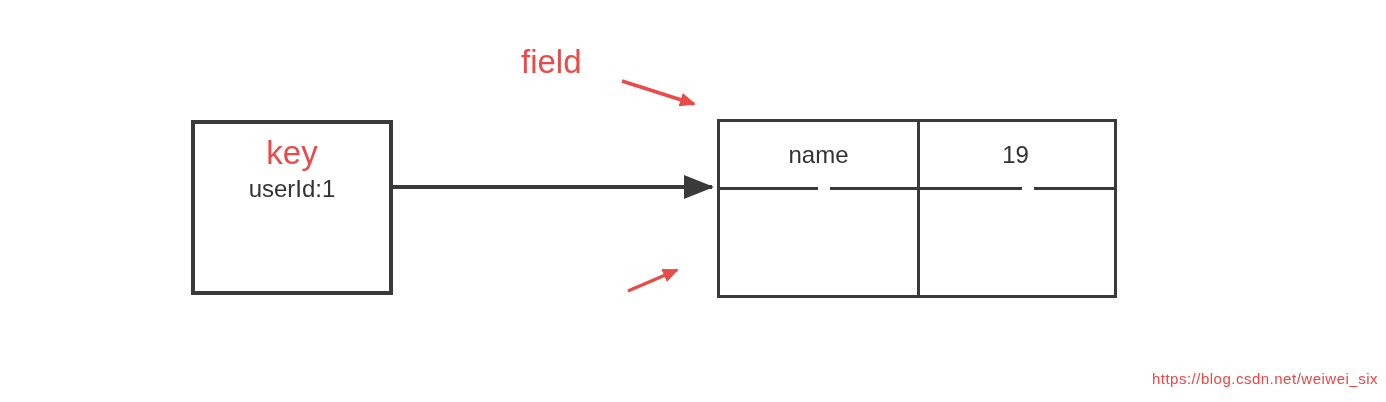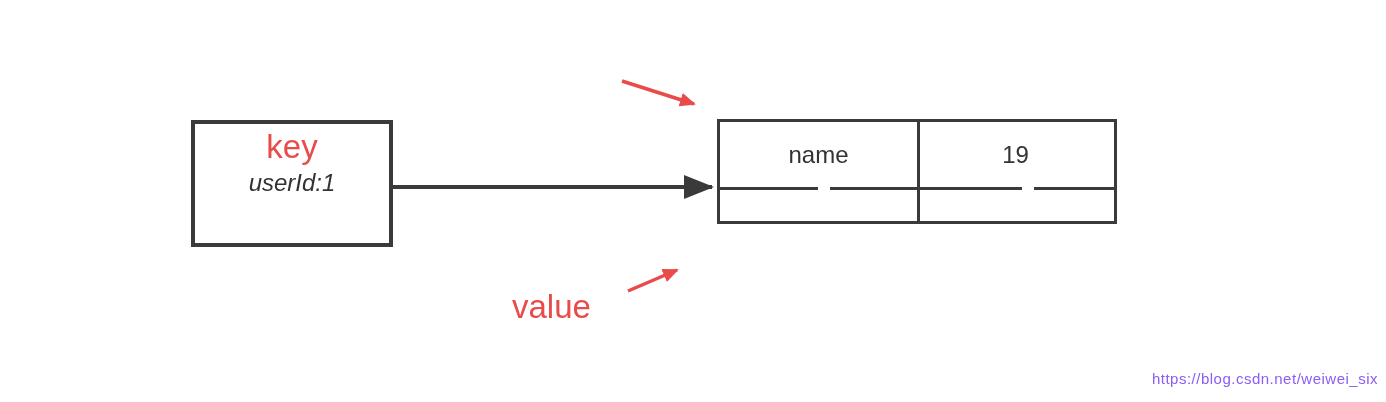--- a/index.html
+++ b/index.html
@@ -14,47 +14,46 @@
     height: 402px;
     background: #ffffff;
     overflow: hidden;
   }
   
   .key-box {
     position: absolute;
     left: 191px;
     top: 120px;
     width: 202px;
-    height: 127px;
+    height: 175px;
     border: 4px solid #3a3a3a;
     box-sizing: border-box;
     display: flex;
     flex-direction: column;
     align-items: center;
-    padding-top: 4px;
+    padding-top: 10px;
   }
   .key-title {
     color: #e94b4b;
     font-size: 33px;
     line-height: 38px;
   }
   .key-subtitle {
     color: #333333;
     font-size: 24px;
     line-height: 30px;
     margin-top: 2px;
-    font-style: italic;
   }
   
   .hash-table {
     position: absolute;
     left: 717px;
     top: 119px;
     width: 400px;
-    height: 105px;
+    height: 179px;
     border: 3px solid #3a3a3a;
     box-sizing: border-box;
   }
   .hash-grid {
     position: absolute;
     left: 0; top: 0; right: 0; bottom: 0;
     display: grid;
     grid-template-columns: 197px 197px;
     grid-template-rows: 65px 68px;
   }
@@ -97,21 +96,21 @@
     left: 0; top: 0;
     width: 1386px;
     height: 402px;
     pointer-events: none;
   }
   
   .watermark {
     position: absolute;
     right: 8px;
     top: 370px;
-    color: #8b5cf6;
+    color: #ef4444;
     font-size: 15px;
     letter-spacing: 0.5px;
   }
 </style>
 </head>
 <body>
 
 <div class="canvas">
 
   <div class="key-box">
@@ -123,21 +122,21 @@
     <div class="hash-grid">
       <div class="cell">name</div>
       <div class="cell">19</div>
     </div>
     <div class="col-divider"></div>
     <div class="row-divider-segment seg-a"></div>
     <div class="row-divider-segment seg-b"></div>
     <div class="row-divider-segment seg-c"></div>
   </div>
 
-  <div class="annotation annotation-value">value</div>
+  <div class="annotation annotation-field">field</div>
 
   <svg class="arrow-layer" width="1386" height="402" viewBox="0 0 1386 402" xmlns="http://www.w3.org/2000/svg">
     <defs>
       <marker id="black-head" markerUnits="userSpaceOnUse" markerWidth="32" markerHeight="24" refX="28" refY="12" orient="auto">
         <path d="M0,0 L30,12 L0,24 Z" fill="#3a3a3a"></path>
       </marker>
       <marker id="red-head" markerUnits="userSpaceOnUse" markerWidth="18" markerHeight="14" refX="14" refY="7" orient="auto">
         <path d="M0,0 L16,7 L0,14 Z" fill="#e94b4b"></path>
       </marker>
     </defs>

